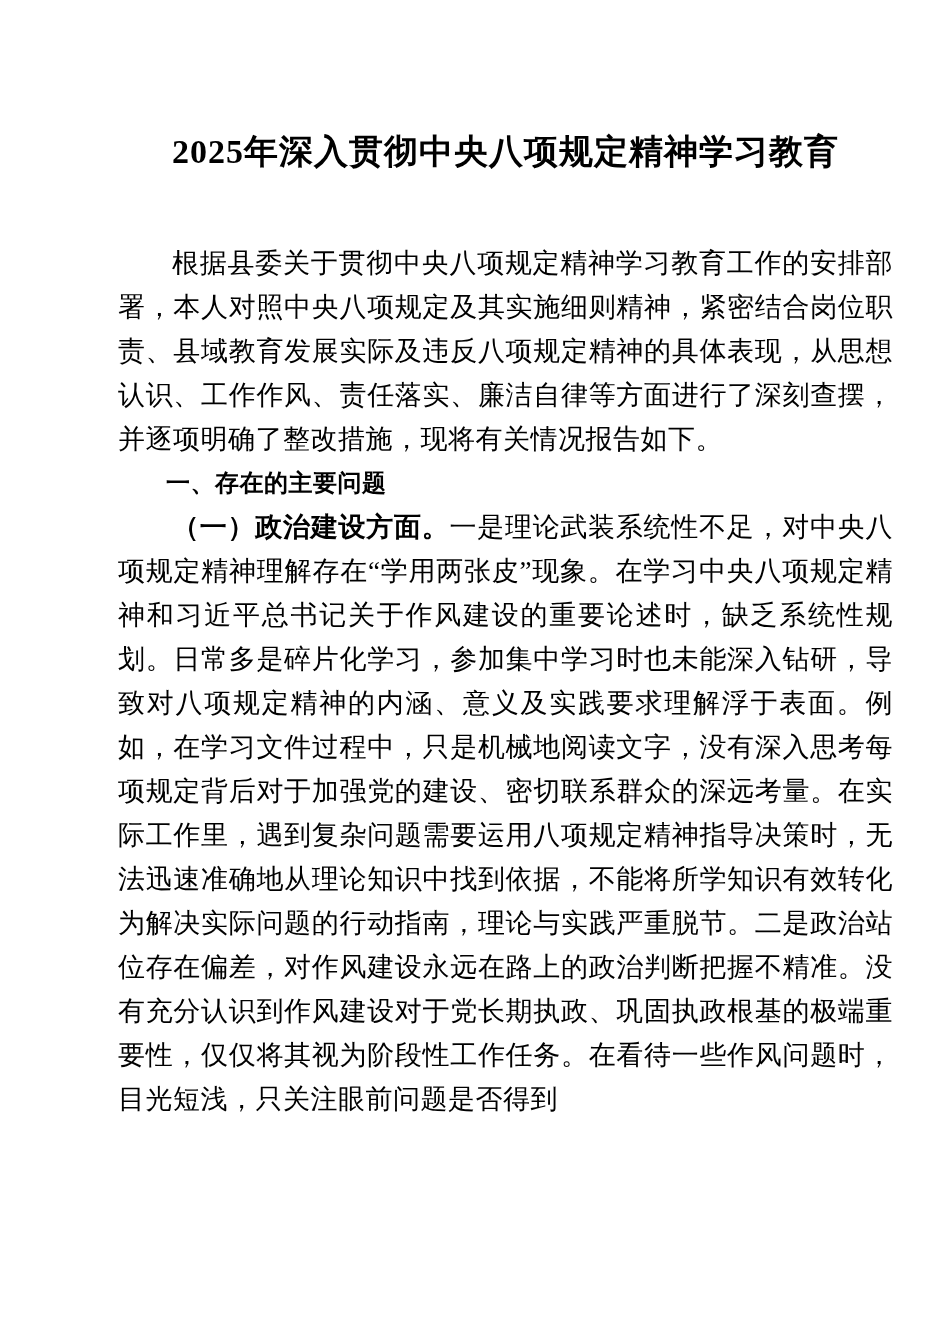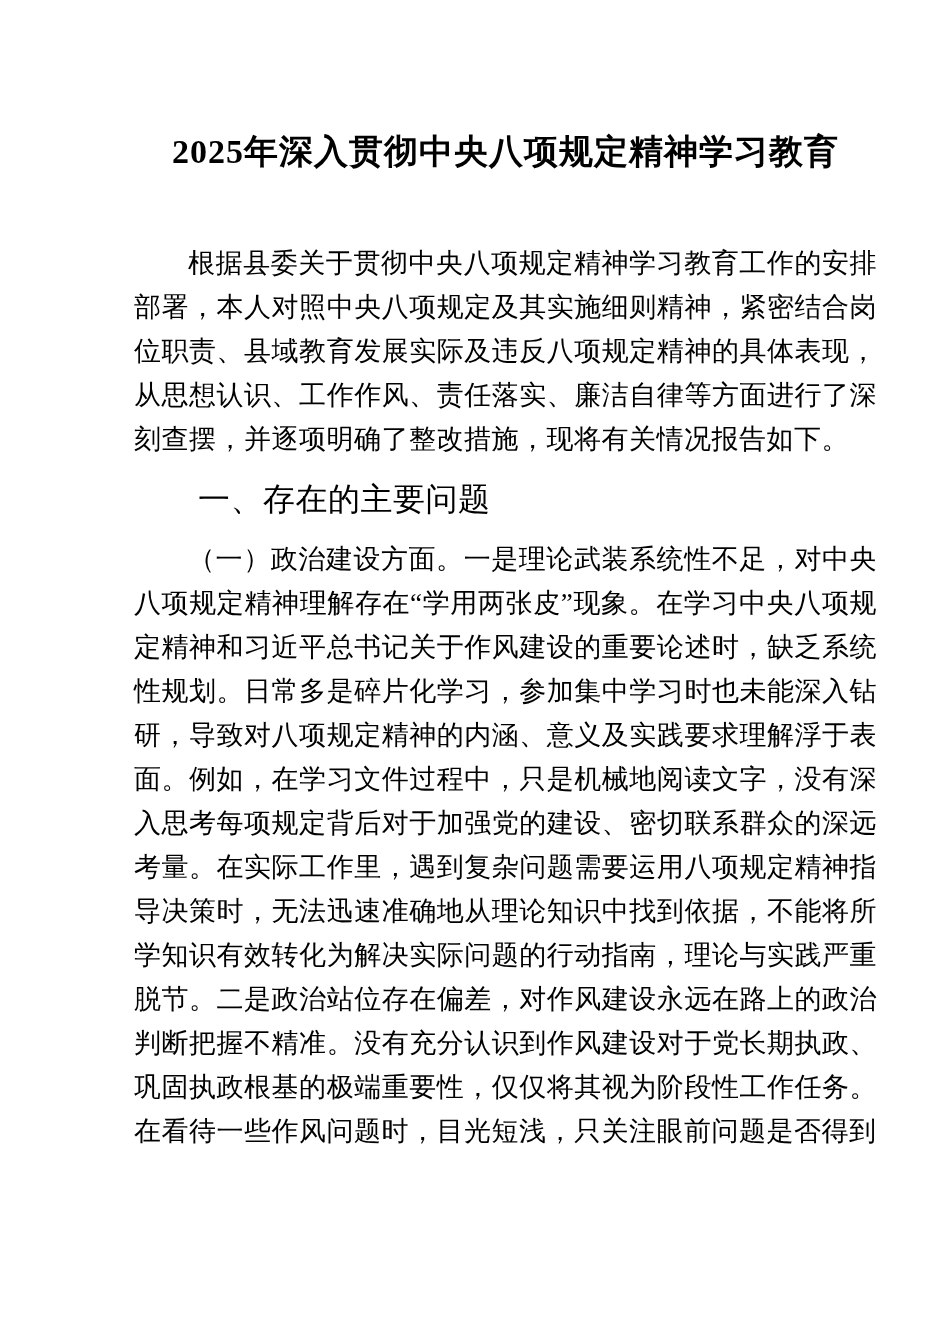--- a/index.html
+++ b/index.html
@@ -24,34 +24,34 @@
     font-size: 34px;
     line-height: 1.55;
     font-weight: bold;
     letter-spacing: 1px;
     font-family: "Liberation Serif", "DejaVu Serif", serif;
   }
   .title-line {
     display: block;
   }
   .para {
-    margin: 16px;
+    margin: 0;
     font-size: 27px;
     line-height: 44px;
     text-align: justify;
     text-indent: 2em;
     letter-spacing: 0.5px;
   }
   .heading {
-    font-weight: normal;
+    font-weight: bold;
     font-family: "Liberation Sans", "DejaVu Sans", sans-serif;
-    font-size: 32px;
+    font-size: 24px;
   }
   .lead {
-    font-weight: normal;
+    font-weight: bold;
   }
 </style>
 </head>
 <body>
 
 <div class="page">
 
   <h1 class="title">
     <span class="title-line">2025年深入贯彻中央八项规定精神学习教育</span>
   </h1>

